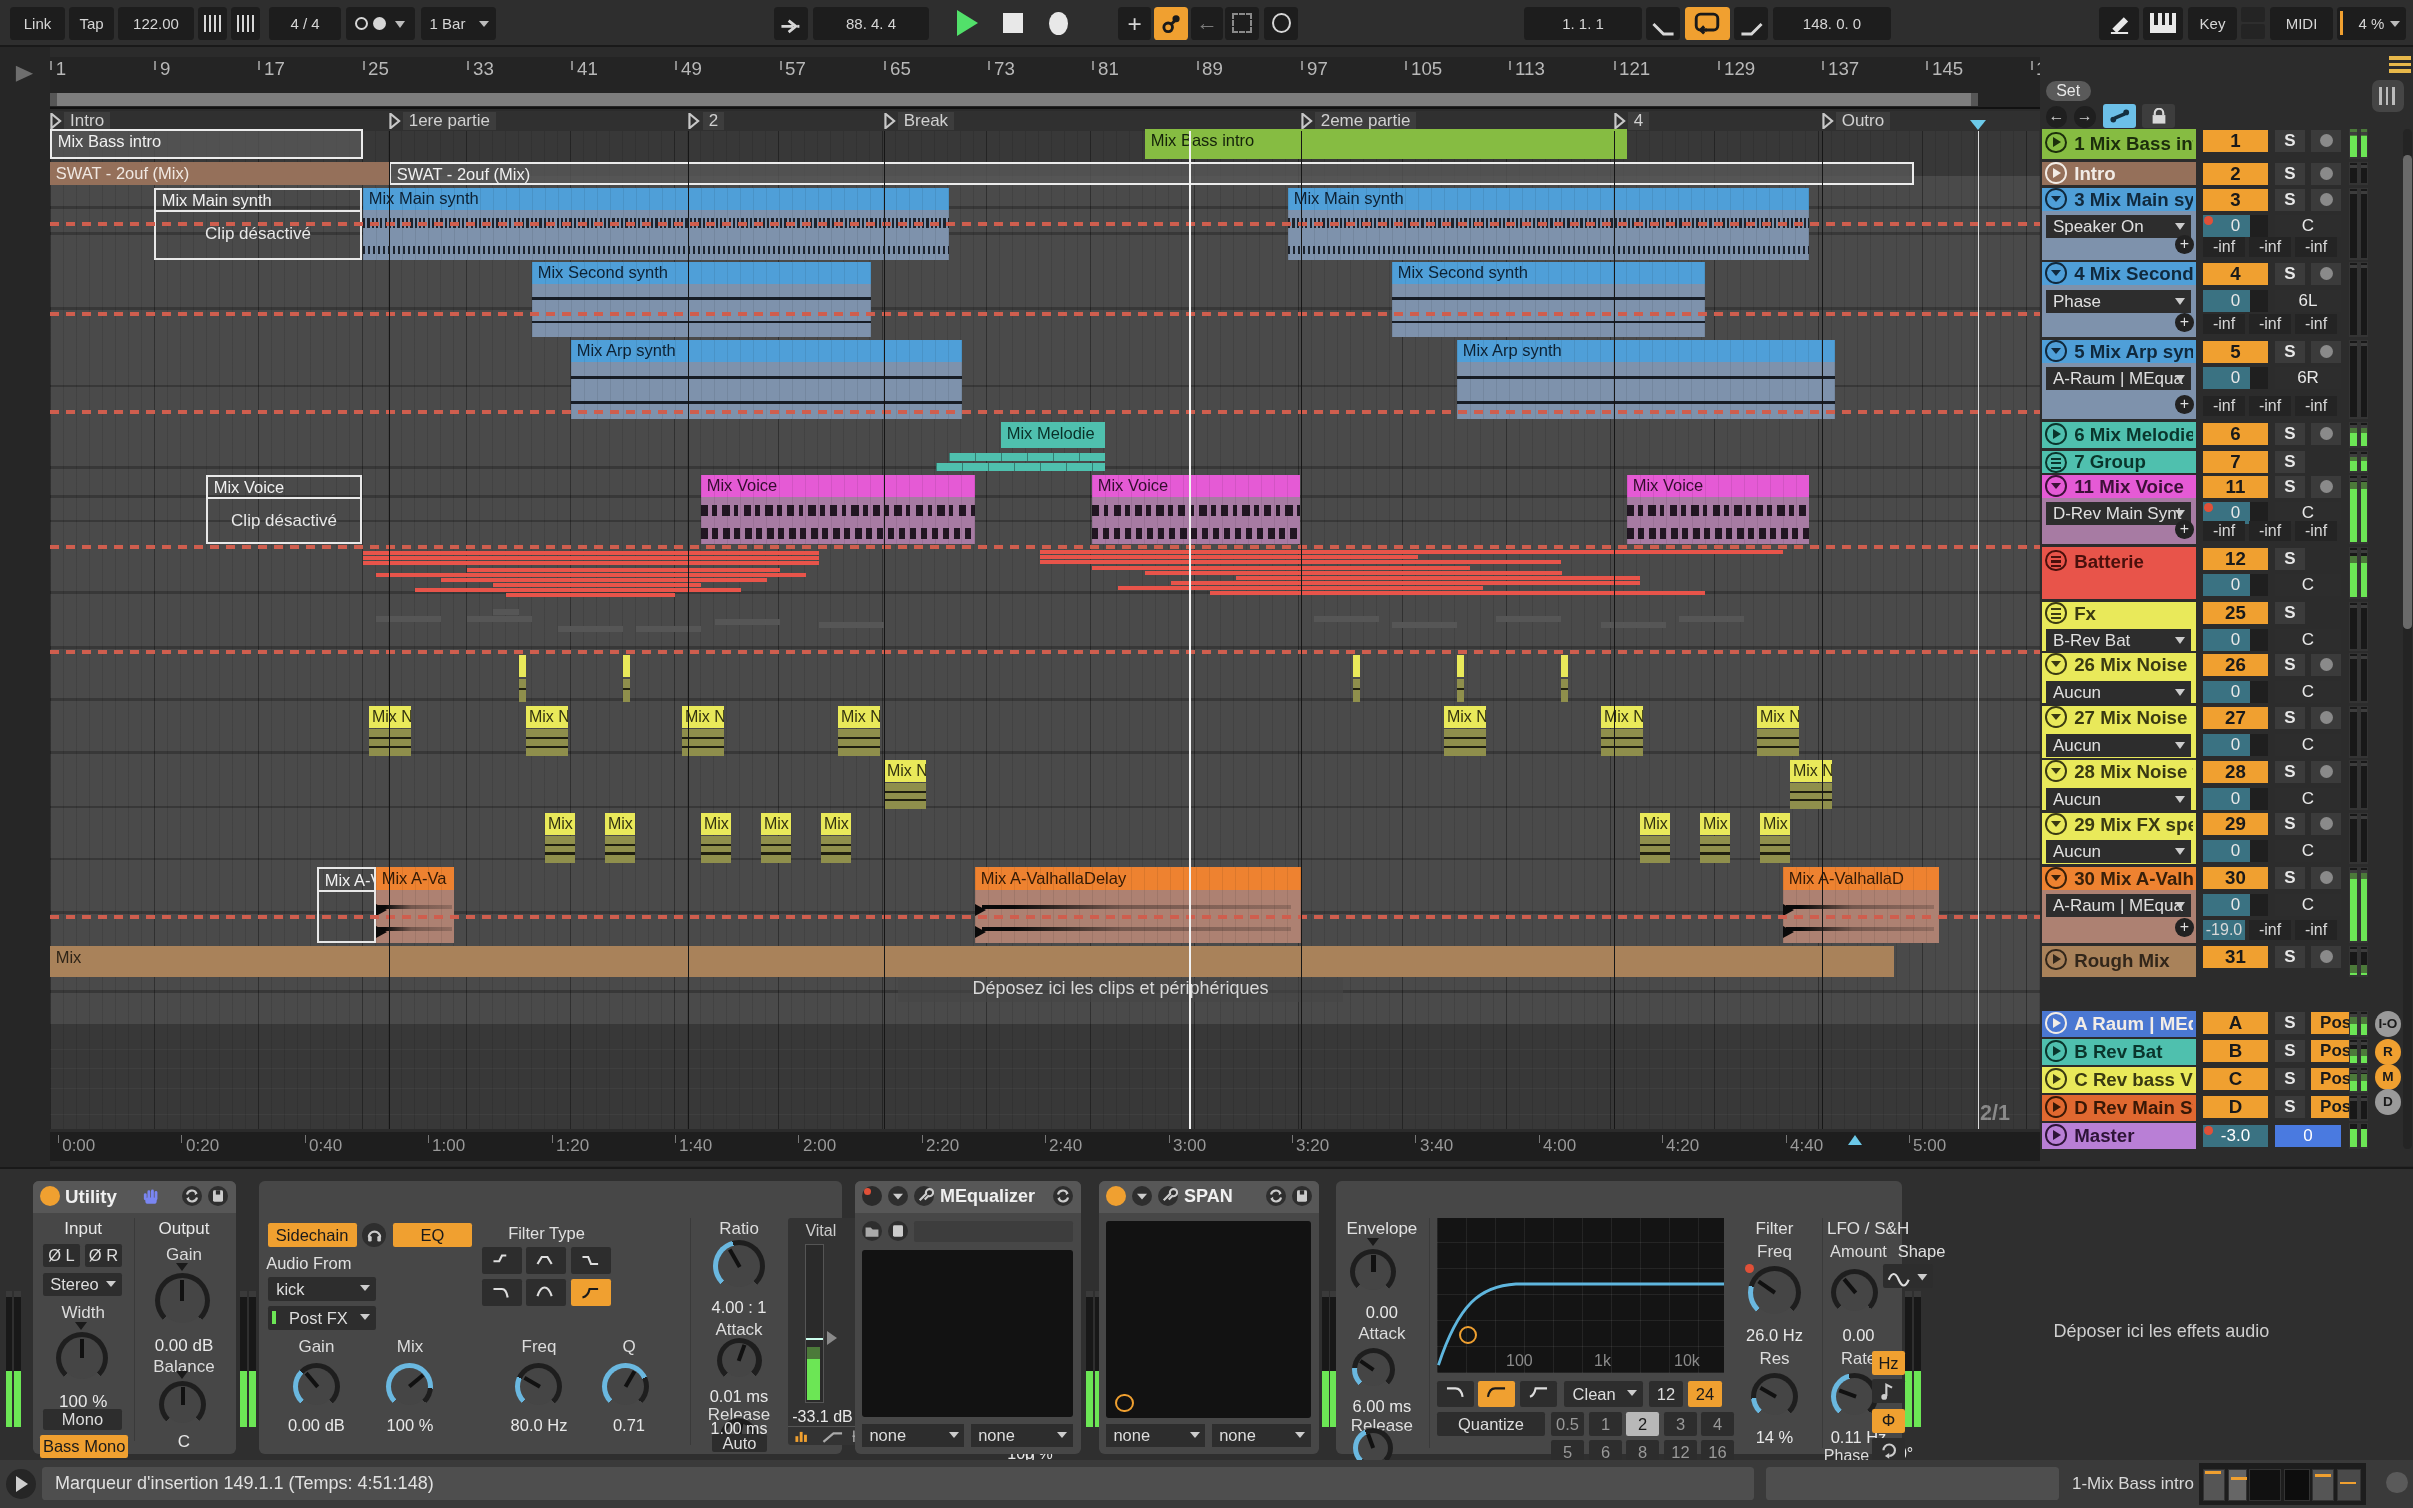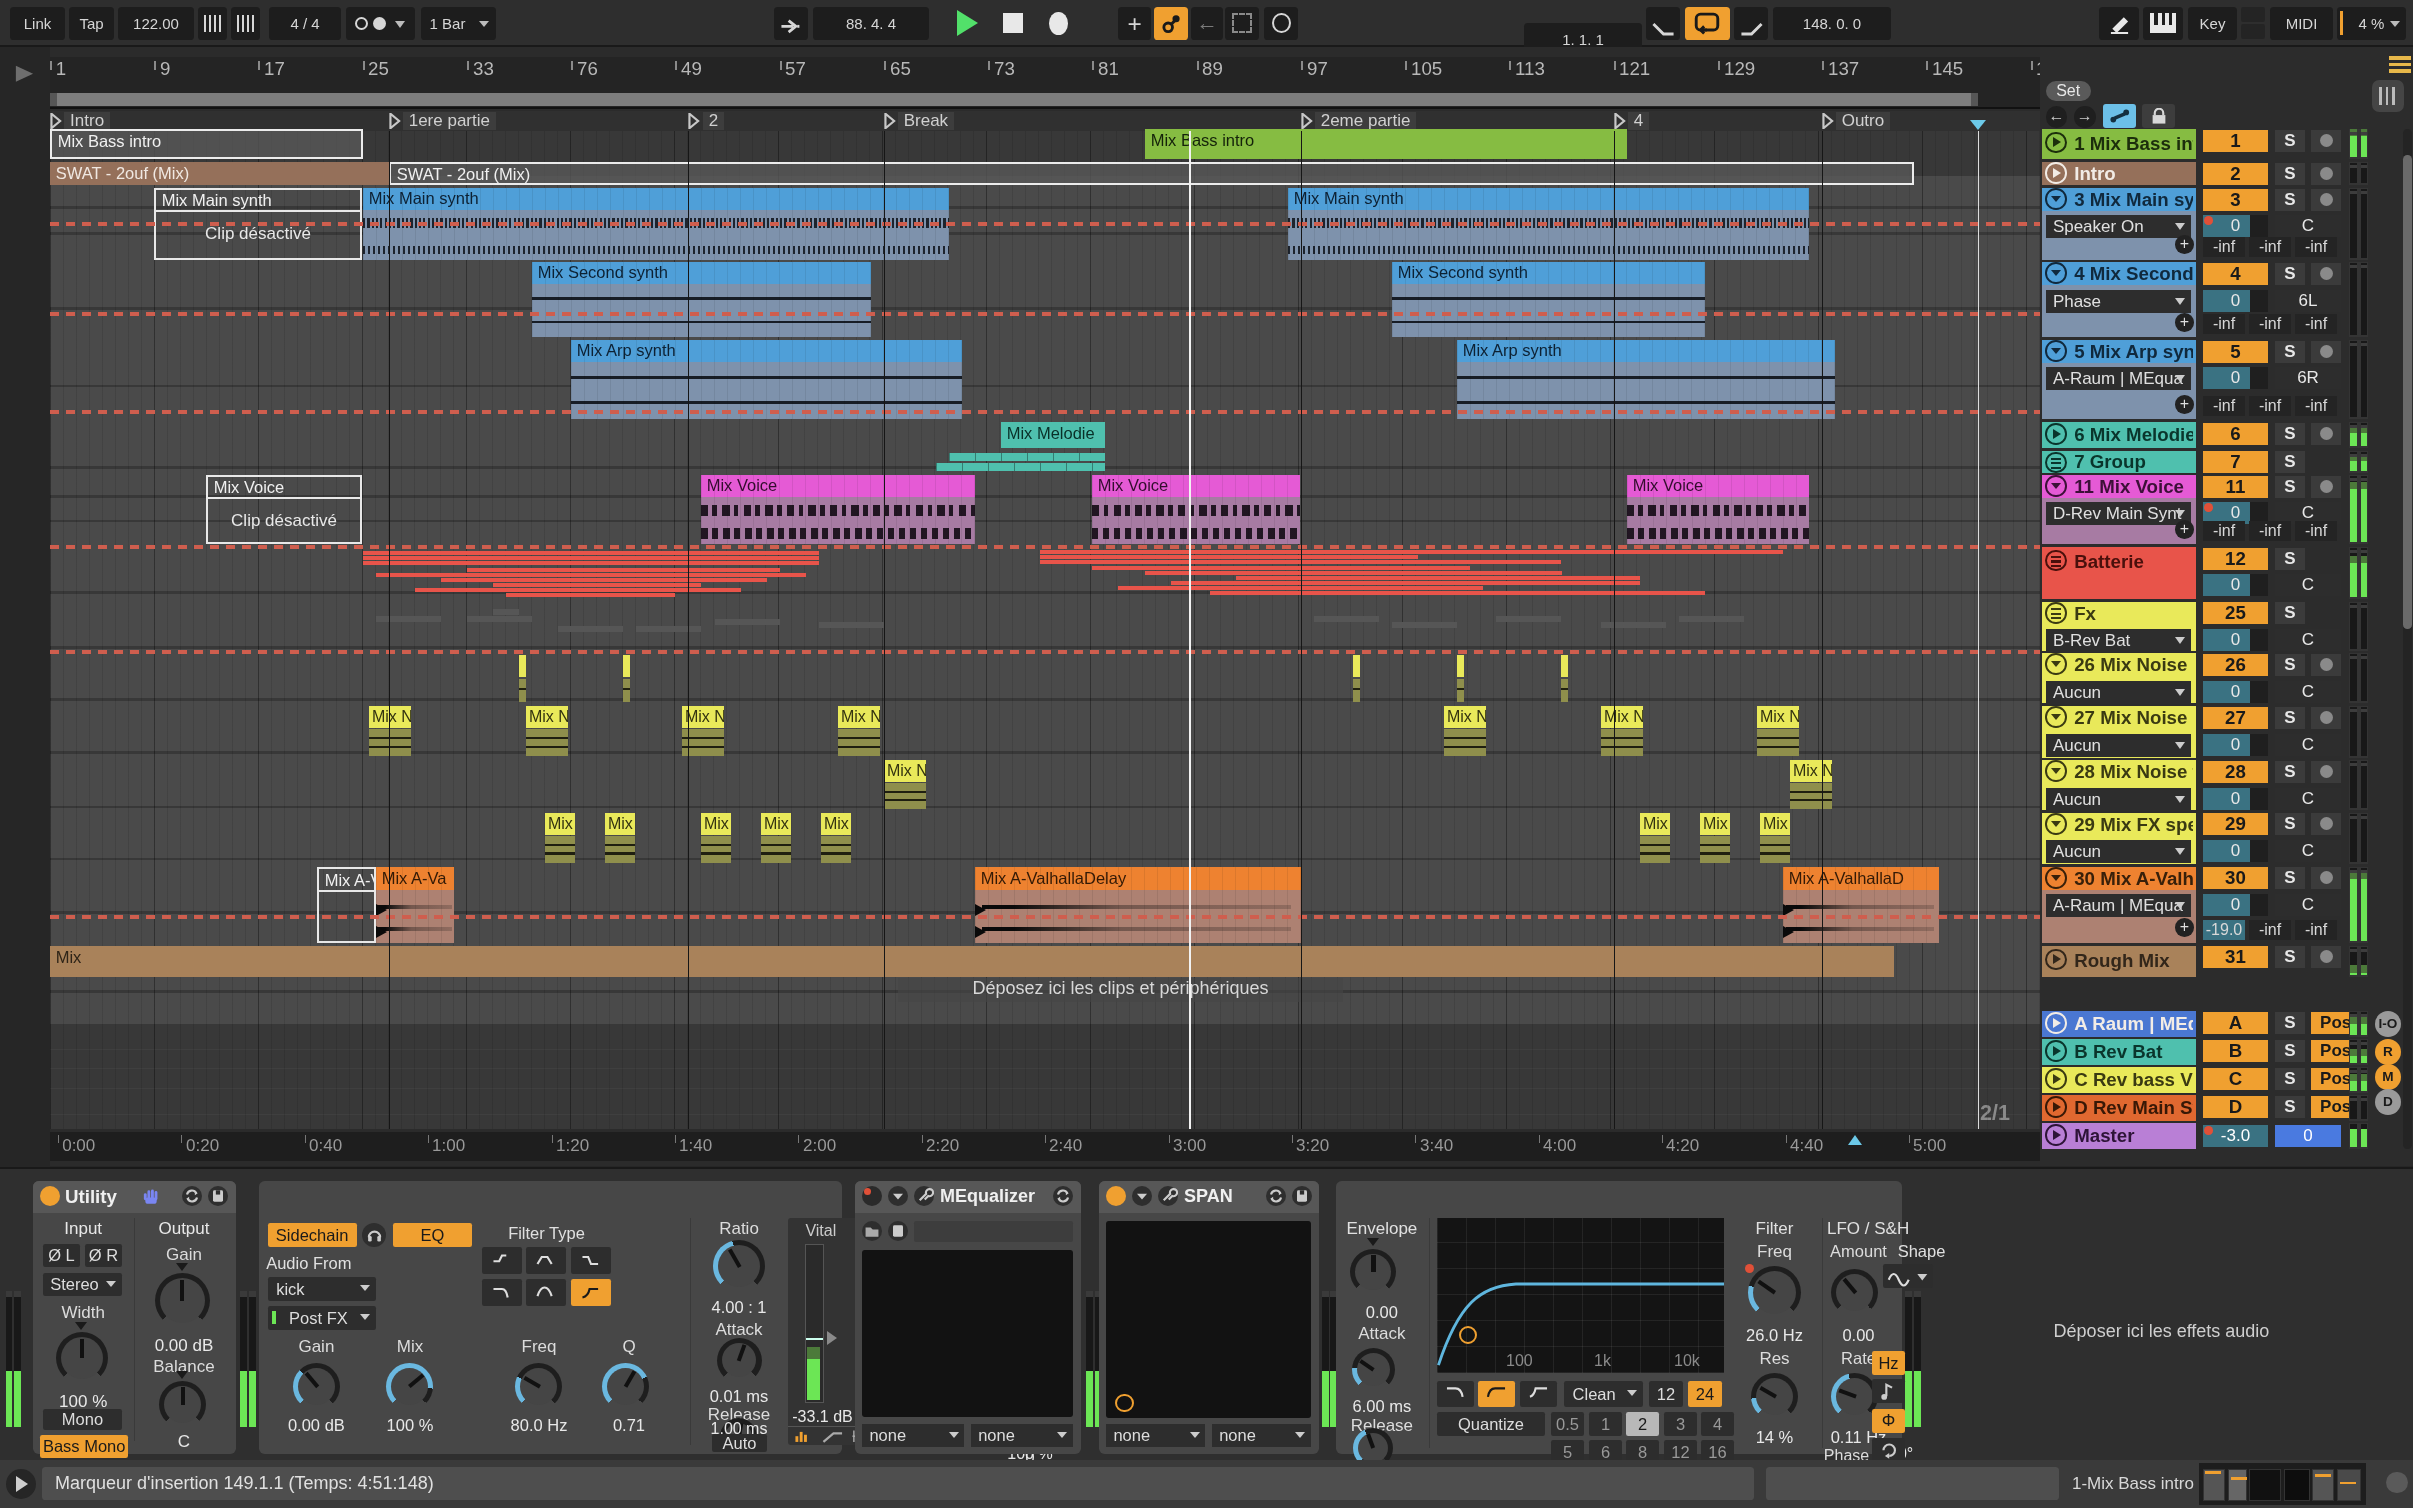--- a/index.html
+++ b/index.html
@@ -60,21 +60,21 @@
             <path d="M14 16 L19 11" stroke="#1a1a1a" stroke-width="4"></path>
           </svg></div>
       </div>
       <div class="abs tb" style="left: 1191px; top: 6.5px; width: 32px; height: 33px; line-height: 33px; color: rgb(122, 122, 122); font-size: 21.5px;">←</div>
       <div class="abs tb" style="left: 1225px; top: 6.5px; width: 34px; height: 33px; line-height: 33px;">
         <div class="abs" style="left: 7.2px; top: 6.5px; width: 20px; height: 20px; border: 2.2px dashed rgb(138, 138, 138);"></div>
       </div>
       <div class="abs tb" style="left: 1264px; top: 6.5px; width: 34px; height: 33px; line-height: 33px;">
         <div class="abs" style="left: 8px; top: 6.5px; width: 18.7px; height: 20px; border: 2.9px solid rgb(214, 214, 214); border-radius: 50%;"></div>
       </div>
-      <div class="abs tb" style="left: 1524px; top: 6.5px; width: 118px; height: 33px; line-height: 33px; margin-top: 16px;">1. 1. 1</div>
+      <div class="abs tb" style="left: 1524px; top: 6.5px; width: 118px; height: 33px; line-height: 33px;">1. 1. 1</div>
       <div class="abs tb" style="left: 1646px; top: 6.5px; width: 34px; height: 33px; line-height: 33px;">
         <div class="abs" style="left: 5.7px; top: 8.6px; width: 23px; height: 16px;"><svg width="23" height="16" viewBox="0 0 32 22">
             <path d="M2 4 L16 18 H30" stroke="#d6d6d6" stroke-width="4" fill="none"></path>
           </svg></div>
       </div>
       <div class="abs tb" style="left: 1685px; top: 6.5px; width: 45px; height: 33px; line-height: 33px; background: rgb(240, 160, 48);">
         <div class="abs" style="left: 9.3px; top: 5px; width: 26px; height: 23px;"><svg width="26" height="23" viewBox="0 0 36 32">
             <rect x="3" y="3" width="30" height="22" rx="6" fill="none" stroke="#1a1a1a" stroke-width="4"></rect>
             <path d="M18 25 l-7 0" stroke="#1a1a1a" stroke-width="4"></path>
             <path d="M14 20 l-5 5 5 5" fill="none" stroke="#1a1a1a" stroke-width="4"></path>
@@ -115,21 +115,21 @@
         <div class="abs" style="left: 5.7px; top: 1.4px; width: 65px; height: 21.5px; color: rgb(184, 184, 184); font-size: 18.7px;">1</div>
         <div class="abs" style="left: 104px; top: 4.3px; width: 2.2px; height: 8.6px; background: rgb(138, 138, 138);"></div>
         <div class="abs" style="left: 110px; top: 1.4px; width: 65px; height: 21.5px; color: rgb(184, 184, 184); font-size: 18.7px;">9</div>
         <div class="abs" style="left: 208px; top: 4.3px; width: 2.2px; height: 8.6px; background: rgb(138, 138, 138);"></div>
         <div class="abs" style="left: 214px; top: 1.4px; width: 65px; height: 21.5px; color: rgb(184, 184, 184); font-size: 18.7px;">17</div>
         <div class="abs" style="left: 313px; top: 4.3px; width: 2.2px; height: 8.6px; background: rgb(138, 138, 138);"></div>
         <div class="abs" style="left: 318px; top: 1.4px; width: 65px; height: 21.5px; color: rgb(184, 184, 184); font-size: 18.7px;">25</div>
         <div class="abs" style="left: 417px; top: 4.3px; width: 2.2px; height: 8.6px; background: rgb(138, 138, 138);"></div>
         <div class="abs" style="left: 423px; top: 1.4px; width: 65px; height: 21.5px; color: rgb(184, 184, 184); font-size: 18.7px;">33</div>
         <div class="abs" style="left: 521px; top: 4.3px; width: 2.2px; height: 8.6px; background: rgb(138, 138, 138);"></div>
-        <div class="abs" style="left: 527px; top: 1.4px; width: 65px; height: 21.5px; color: rgb(184, 184, 184); font-size: 18.7px;">76</div>
+        <div class="abs" style="left: 527px; top: 1.4px; width: 65px; height: 21.5px; color: rgb(184, 184, 184); font-size: 18.7px;">41</div>
         <div class="abs" style="left: 625px; top: 4.3px; width: 2.2px; height: 8.6px; background: rgb(138, 138, 138);"></div>
         <div class="abs" style="left: 631px; top: 1.4px; width: 65px; height: 21.5px; color: rgb(184, 184, 184); font-size: 18.7px;">49</div>
         <div class="abs" style="left: 730px; top: 4.3px; width: 2.2px; height: 8.6px; background: rgb(138, 138, 138);"></div>
         <div class="abs" style="left: 735px; top: 1.4px; width: 65px; height: 21.5px; color: rgb(184, 184, 184); font-size: 18.7px;">57</div>
         <div class="abs" style="left: 834px; top: 4.3px; width: 2.2px; height: 8.6px; background: rgb(138, 138, 138);"></div>
         <div class="abs" style="left: 840px; top: 1.4px; width: 65px; height: 21.5px; color: rgb(184, 184, 184); font-size: 18.7px;">65</div>
         <div class="abs" style="left: 938px; top: 4.3px; width: 2.2px; height: 8.6px; background: rgb(138, 138, 138);"></div>
         <div class="abs" style="left: 944px; top: 1.4px; width: 65px; height: 21.5px; color: rgb(184, 184, 184); font-size: 18.7px;">73</div>
         <div class="abs" style="left: 1042px; top: 4.3px; width: 2.2px; height: 8.6px; background: rgb(138, 138, 138);"></div>
         <div class="abs" style="left: 1048px; top: 1.4px; width: 65px; height: 21.5px; color: rgb(184, 184, 184); font-size: 18.7px;">81</div>

